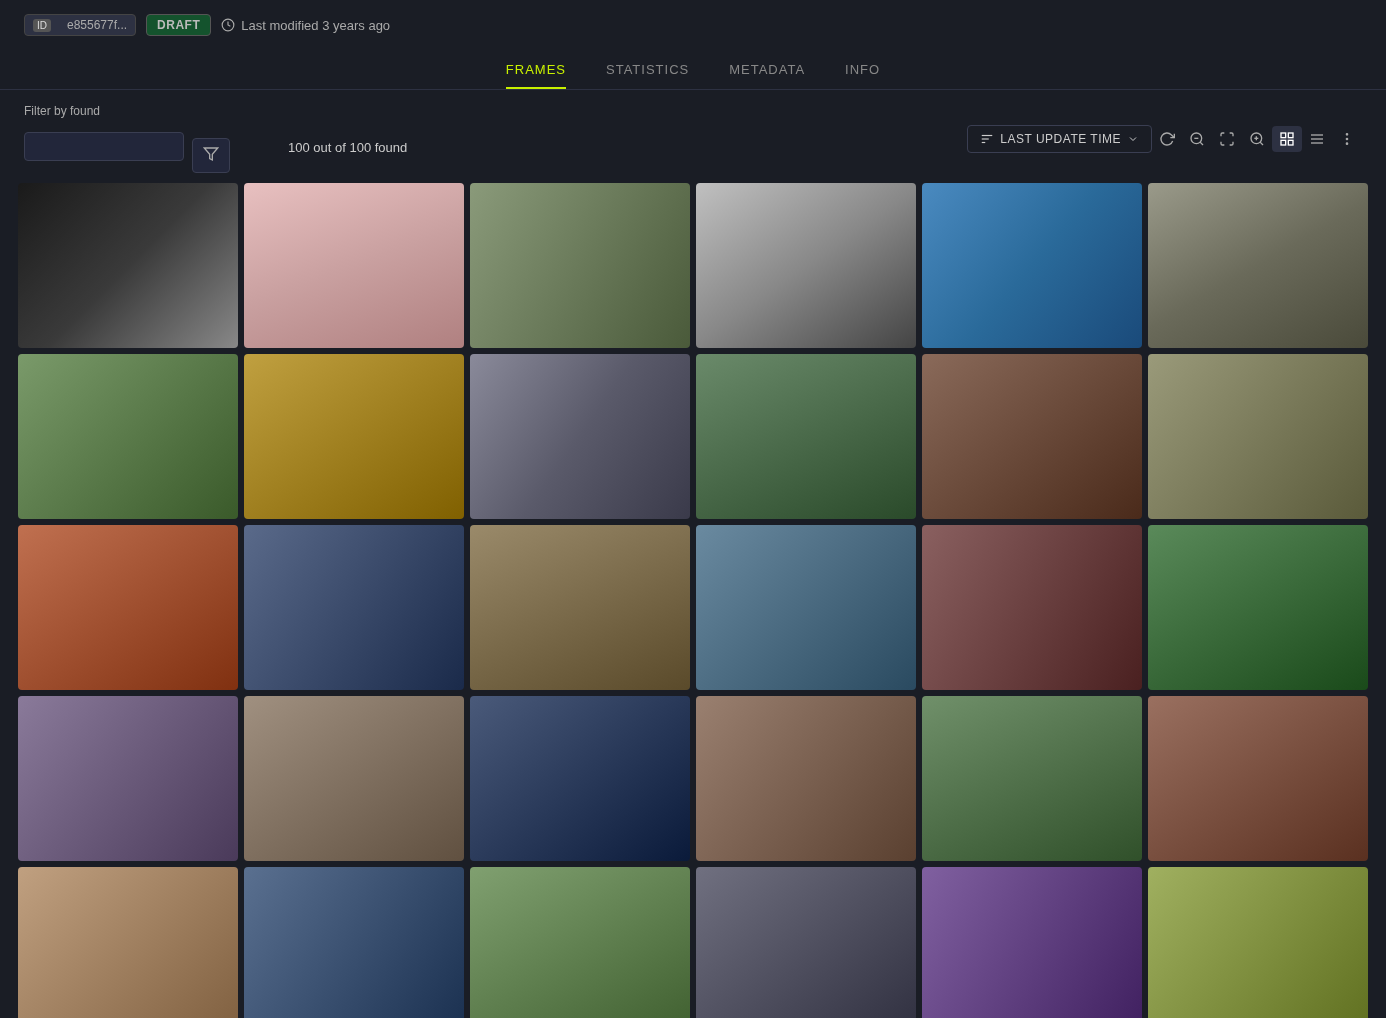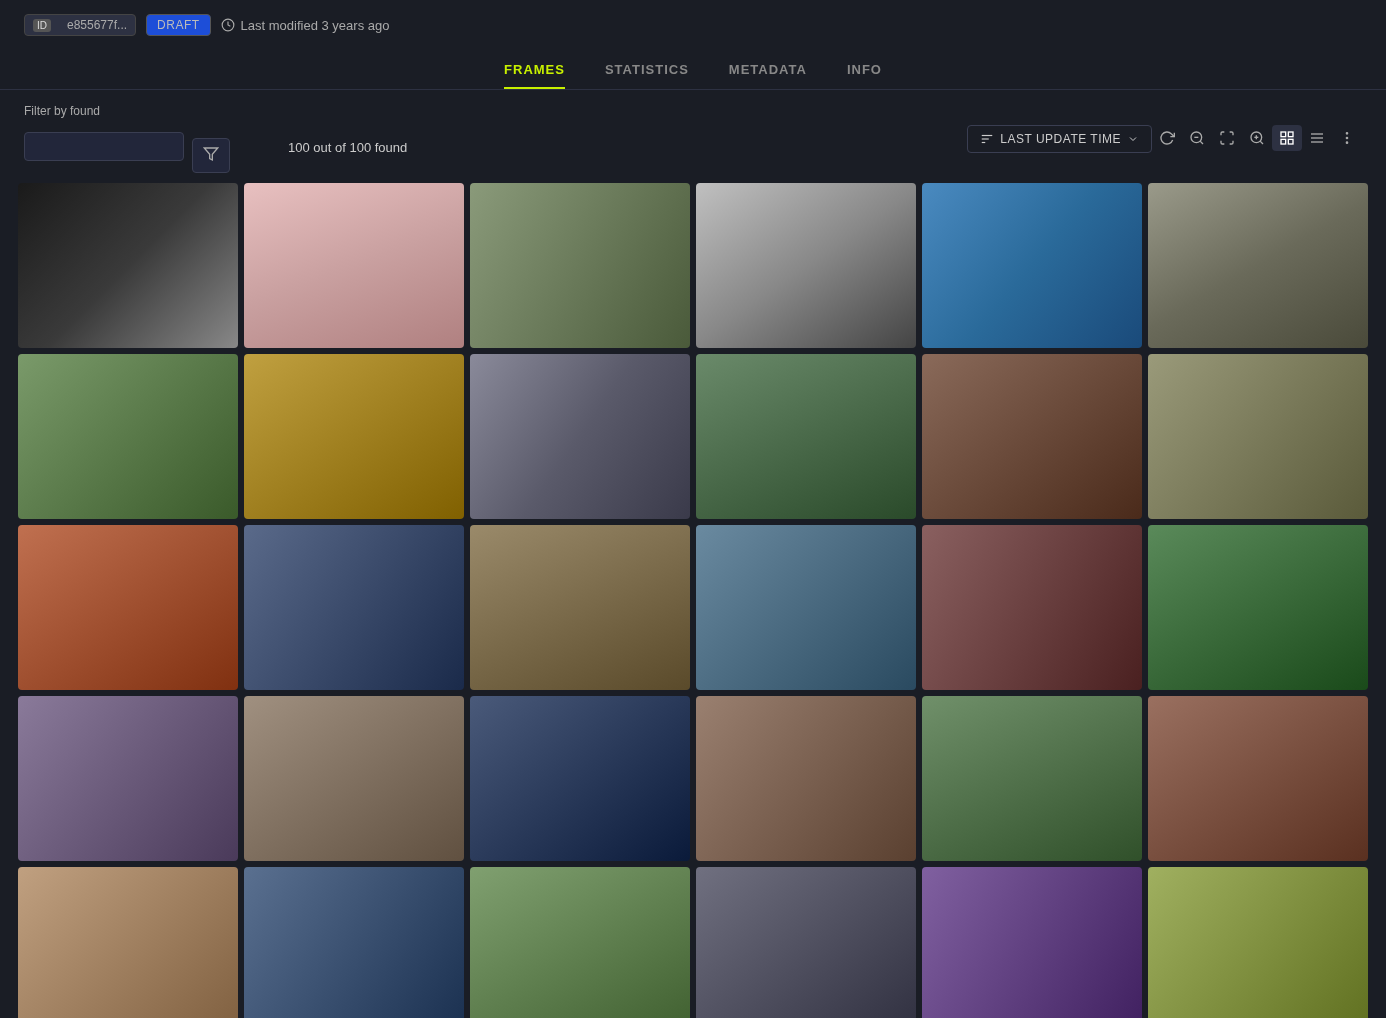--- a/index.html
+++ b/index.html
@@ -45,27 +45,27 @@
       gap: 16px;
     }
     .badge-id .id-label {
       font-size: 10px;
       background: #555;
       padding: 1px 4px;
       border-radius: 3px;
       color: #ddd;
     }
     .badge-draft {
-      background: #1d4ed8;
+      background: #14532d;
       border: 1px solid #555;
       border-radius: 4px;
       padding: 3px 10px;
       font-size: 12px;
       color: #bbb;
-      font-weight: 400;
+      font-weight: 700;
       letter-spacing: 0.5px;
     }
     .last-modified {
       display: flex;
       align-items: center;
       gap: 6px;
       color: #aaa;
       font-size: 13px;
     }
     .meta-right {
@@ -102,21 +102,21 @@
       display: flex;
       justify-content: center;
       border-bottom: 1px solid #2d3142;
       background: #1a1d25;
       gap: 40px;
       padding: 0;
     }
     .tab-item {
       padding: 12px 0 10px 0;
       font-size: 13px;
-      font-weight: 700;
+      font-weight: 400;
       letter-spacing: 1px;
       cursor: pointer;
       color: #888;
       border-bottom: 2px solid transparent;
       text-transform: uppercase;
     }
     .tab-item.active {
       color: #c8f000;
       border-bottom: 2px solid #c8f000;
     }
@@ -168,21 +168,21 @@
       margin-top: 18px;
     }
     .results-count {
       color: #ccc;
       font-size: 13px;
       margin-top: 18px;
       margin-left: 48px;
     }
     .toolbar-right {
       display: flex;
-      align-items: flex-start;
+      align-items: center;
       gap: 0;
     }
     .sort-btn {
       background: transparent;
       border: 1px solid #3a3e52;
       color: #ccc;
       padding: 6px 12px;
       border-radius: 4px;
       cursor: pointer;
       font-size: 12px;

